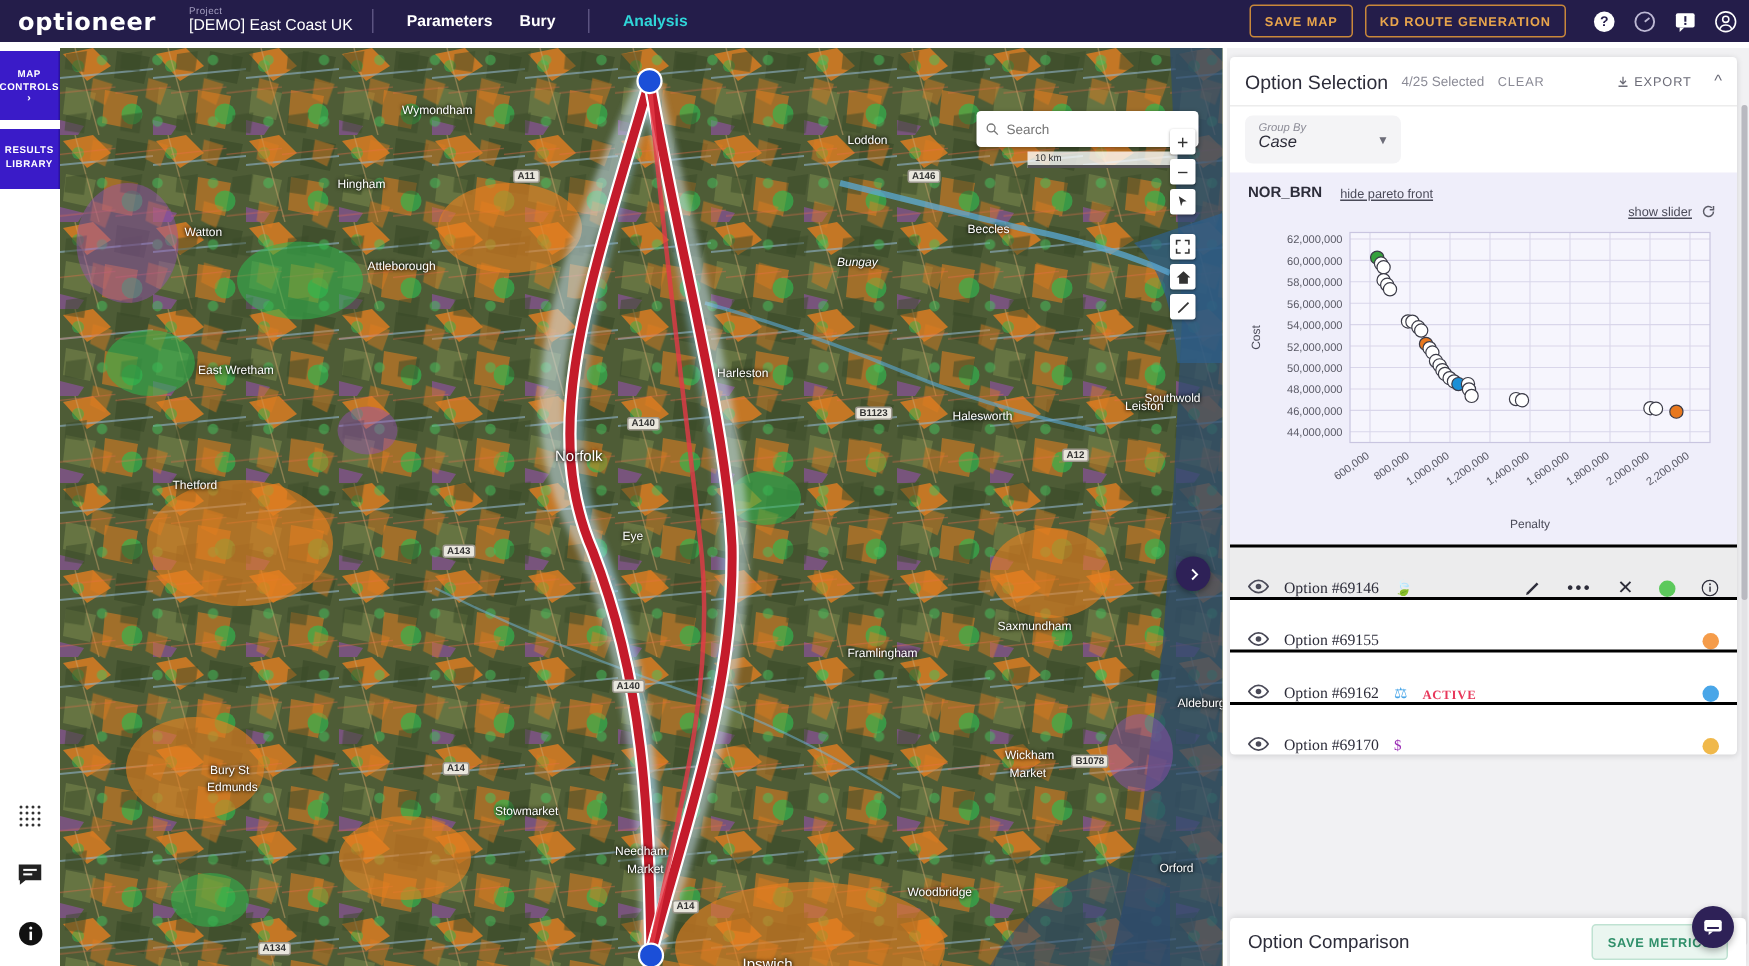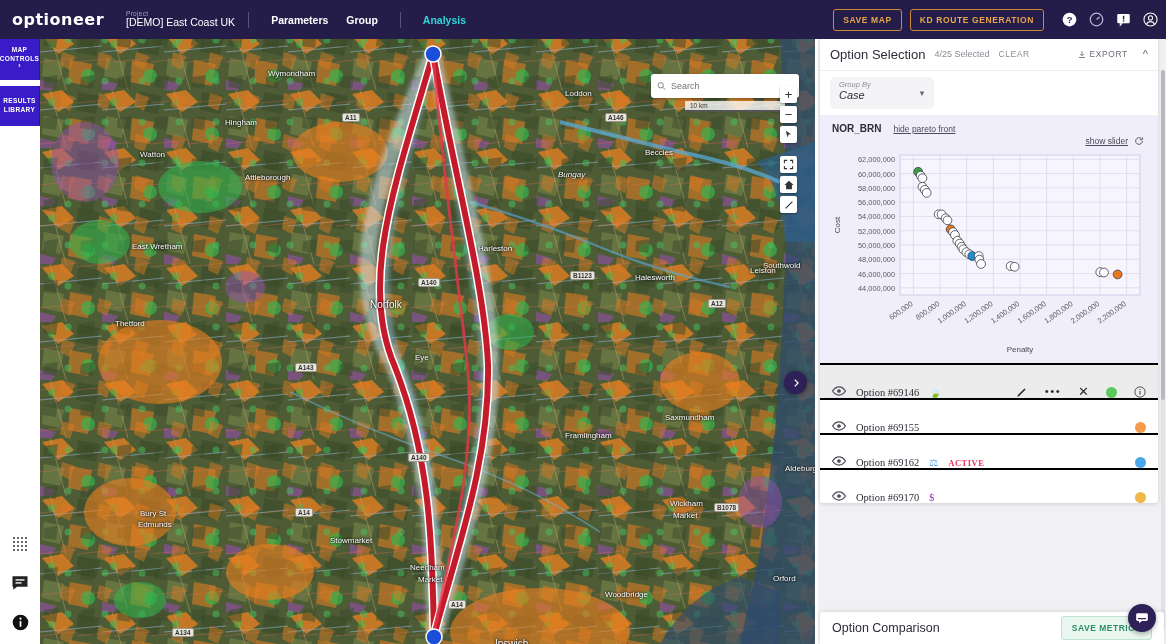--- a/index.html
+++ b/index.html
@@ -6,21 +6,21 @@
   html, body {
     width: 1166px; height: 644px;
     overflow: hidden;
     font-family: "Liberation Sans", sans-serif;
     background: #ffffff;
   }
   #app { position: relative; width: 1166px; height: 644px; }
 
   
   .header {
-    position: absolute; left: 0; top: 0; width: 1166px; height: 39px;
+    position: absolute; left: 0; top: 0; width: 1166px; height: 28px;
     background: #241d4a;
     display: flex; align-items: center;
     z-index: 40;
   }
   .logo {
     color: #ffffff; font-size: 16px; font-weight: 700;
     letter-spacing: .5px; padding-left: 12px; width: 118px;
     font-family: "DejaVu Sans", sans-serif;
   }
   .proj-wrap { padding-left: 8px; line-height: 1.05; }
@@ -206,21 +206,21 @@
 <div id="app">
 
   <div class="header">
     <div class="logo">optioneer</div>
     <div class="proj-wrap">
       <div class="proj-label">Project</div>
       <div class="proj-name">[DEMO] East Coast UK</div>
     </div>
     <div class="hdr-divider"></div>
     <div class="hdr-link">Parameters</div>
-    <div class="hdr-link">Group</div>
+    <div class="hdr-link">Bury</div>
     <div class="hdr-divider"></div>
     <div class="hdr-link active">Analysis</div>
 
     <div class="hdr-right">
       <button class="btn-outline">SAVE MAP</button>
       <button class="btn-outline">KD ROUTE GENERATION</button>
       <div class="hdr-icons">
         <svg class="hdr-ico" viewBox="0 0 24 24">
           <circle cx="12" cy="12" r="11" fill="#fff"></circle>
           <text x="12" y="17" font-size="15" font-weight="bold" text-anchor="middle" fill="#241d4a" font-family="Liberation Sans, sans-serif">?</text>
@@ -362,21 +362,21 @@
       <circle cx="393" cy="22" r="8" fill="#1b4fd8" stroke="#ffffff" stroke-width="1.5"></circle>
       <circle cx="394" cy="605" r="8" fill="#1b4fd8" stroke="#ffffff" stroke-width="1.5"></circle>
     </svg>
 
     <div id="map-labels">
         <div class="map-label" style="left: 228px; top: 37px;">Wymondham</div>
         <div class="map-label" style="left: 185px; top: 86px;">Hingham</div>
         <div class="map-label" style="left: 525px; top: 57px;">Loddon</div>
         <div class="map-label" style="left: 605px; top: 116px;">Beccles</div>
         <div class="map-label" style="left: 518px; top: 138px; font-style: italic;">Bungay</div>
-        <div class="map-label" style="left: 100px; top: 118px;">Watton</div>
+        <div class="map-label" style="left: 83px; top: 118px;">Watton</div>
         <div class="map-label" style="left: 205px; top: 141px;">Attleborough</div>
         <div class="map-label" style="left: 595px; top: 241px;">Halesworth</div>
         <div class="map-label" style="left: 723px; top: 229px;">Southwold</div>
         <div class="map-label" style="left: 438px; top: 212px;">Harleston</div>
         <div class="map-label" style="left: 92px; top: 210px;">East Wretham</div>
         <div class="map-label" style="left: 75px; top: 287px;">Thetford</div>
         <div class="map-label big" style="left: 330px; top: 267px;">Norfolk</div>
         <div class="map-label" style="left: 375px; top: 321px;">Eye</div>
         <div class="map-label" style="left: 710px; top: 234px;">Leiston</div>
         <div class="map-label" style="left: 625px; top: 381px;">Saxmundham</div>

